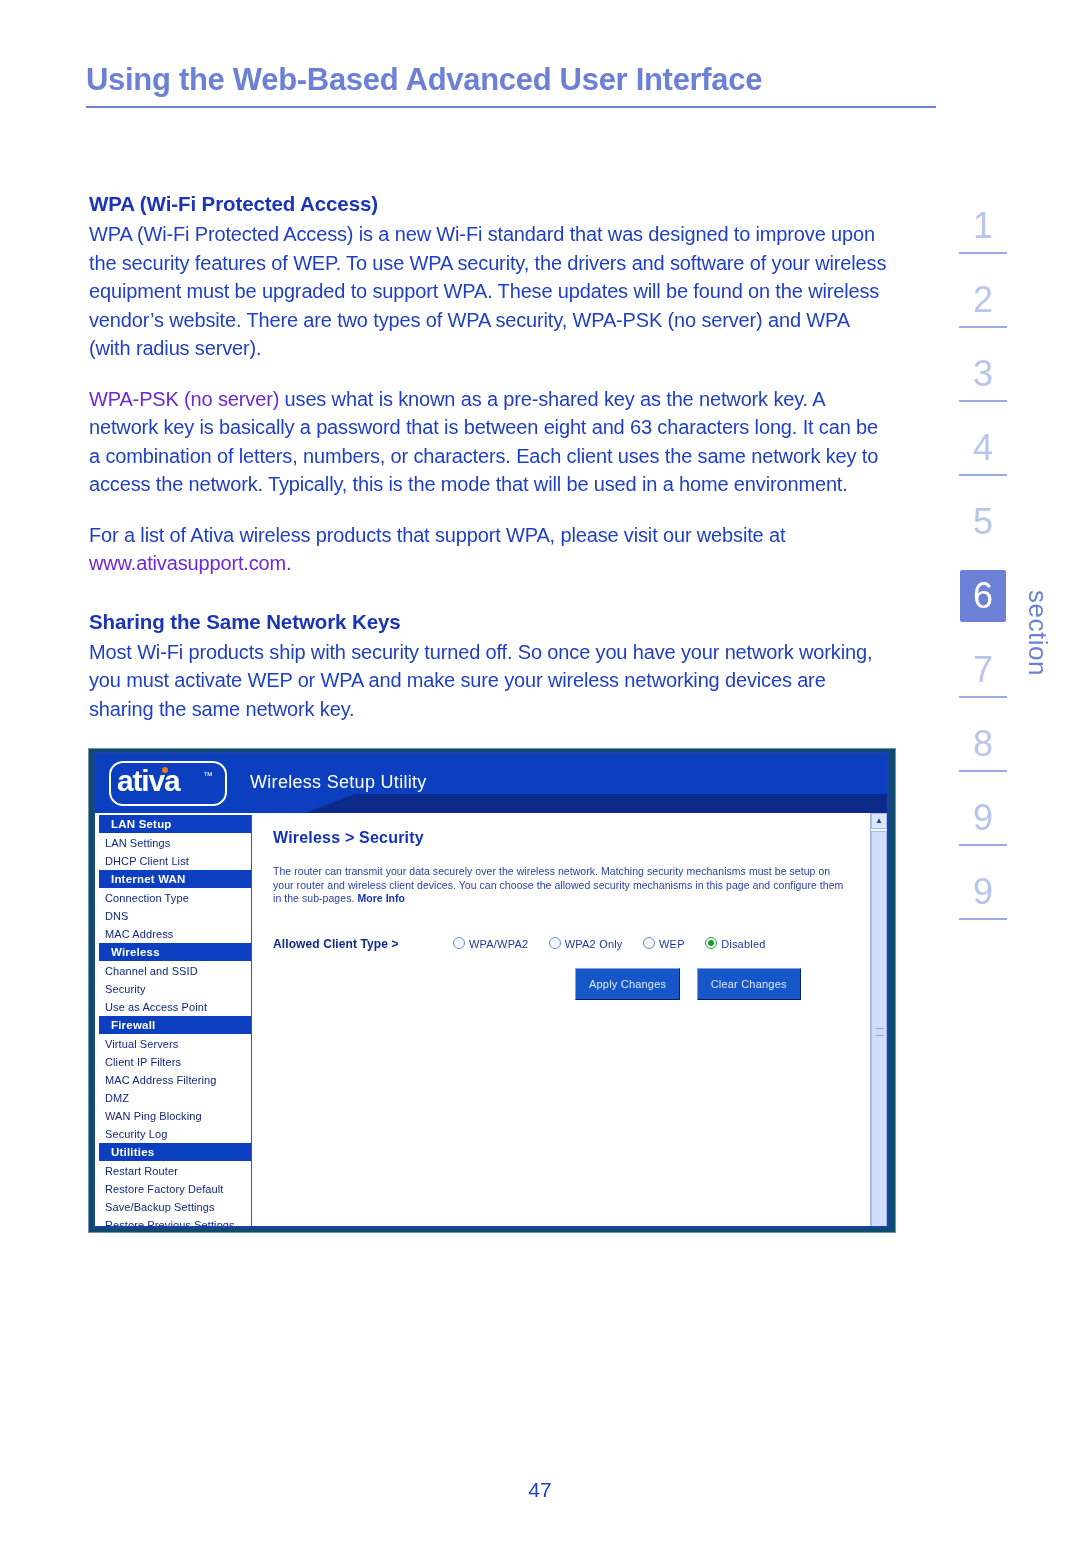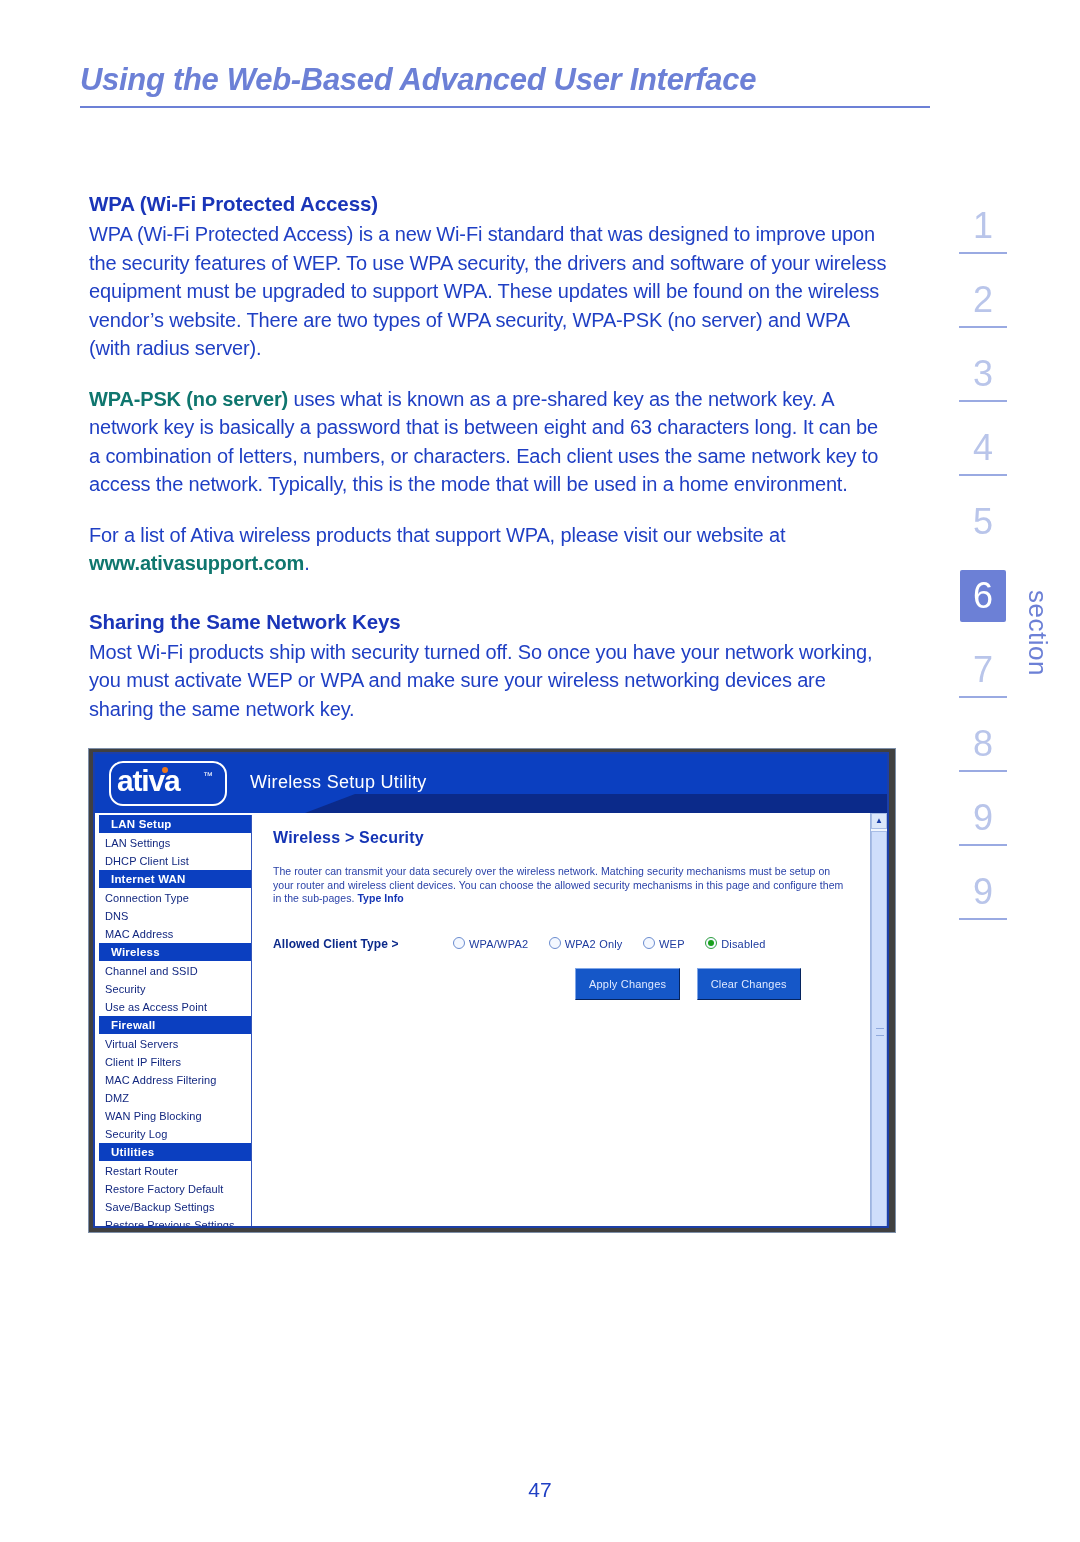--- a/index.html
+++ b/index.html
@@ -11,24 +11,23 @@
     width: 1080px;
     height: 1542px;
     position: relative;
     font-family: "Liberation Sans", sans-serif;
     overflow: hidden;
   }
 
   
   .page-header {
     position: absolute;
-    left: 80px;
+    left: 86px;
     top: 62px;
     width: 850px;
-    font-style: italic;
   }
   .page-header-title {
     font-size: 31px;
     font-weight: bold;
     color: #6c80d6;
     letter-spacing: -0.3px;
     white-space: nowrap;
     font-stretch: condensed;
   }
   .page-header-rule {
@@ -53,21 +52,21 @@
     letter-spacing: -0.1px;
   }
   .para {
     font-size: 20px;
     line-height: 28.5px;
     color: #1f3fc4;
     margin: 0 0 22px 0;
     letter-spacing: -0.15px;
   }
   .para.tight { margin-bottom: 0; }
-  .para b { font-weight: bold; color: #0f766e; }
+  .para b { font-weight: normal; color: #6d28d9; }
   .spacer-10 { height: 10px; }
 
   
   .rail {
     position: absolute;
     left: 948px;
     top: 200px;
     width: 70px;
     text-align: center;
   }
@@ -109,21 +108,21 @@
     letter-spacing: 0.5px;
   }
 
   
   .shot {
     position: absolute;
     left: 88px;
     top: 748px;
     width: 808px;
     height: 485px;
-    background: #404040;
+    background: #0c4a6e;
     border: 1px solid #7d8fa8;
     box-sizing: border-box;
     overflow: hidden;
   }
   .shot-inner {
     position: absolute;
     left: 4px;
     top: 3px;
     width: 796px;
     height: 476px;
@@ -486,21 +485,21 @@
         <div class="menu-head">Utilities</div>
         <div class="menu-item">Restart Router</div>
         <div class="menu-item">Restore Factory Default</div>
         <div class="menu-item">Save/Backup Settings</div>
         <div class="menu-item">Restore Previous Settings</div>
 
       </div>
 
       <div class="panel">
         <div class="panel-title">Wireless &gt; Security</div>
-        <div class="panel-desc"><span>The router can transmit your data securely over the wireless network. Matching security mechanisms must be setup on your router and wireless client devices. You can choose the allowed security mechanisms in this page and configure them in the sub-pages. </span><span class="more">Type Info</span></div>
+        <div class="panel-desc"><span>The router can transmit your data securely over the wireless network. Matching security mechanisms must be setup on your router and wireless client devices. You can choose the allowed security mechanisms in this page and configure them in the sub-pages. </span><span class="more">More Info</span></div>
 
         <div class="form-row">
           <span class="field-label">Allowed Client Type &gt;</span>
           <span class="radio-group">
             <span class="radio"><span class="dot"></span><span>WPA/WPA2</span></span>
             <span class="radio"><span class="dot"></span><span>WPA2 Only</span></span>
             <span class="radio"><span class="dot"></span><span>WEP</span></span>
             <span class="radio sel"><span class="dot"></span><span>Disabled</span></span>
           </span>
         </div>

